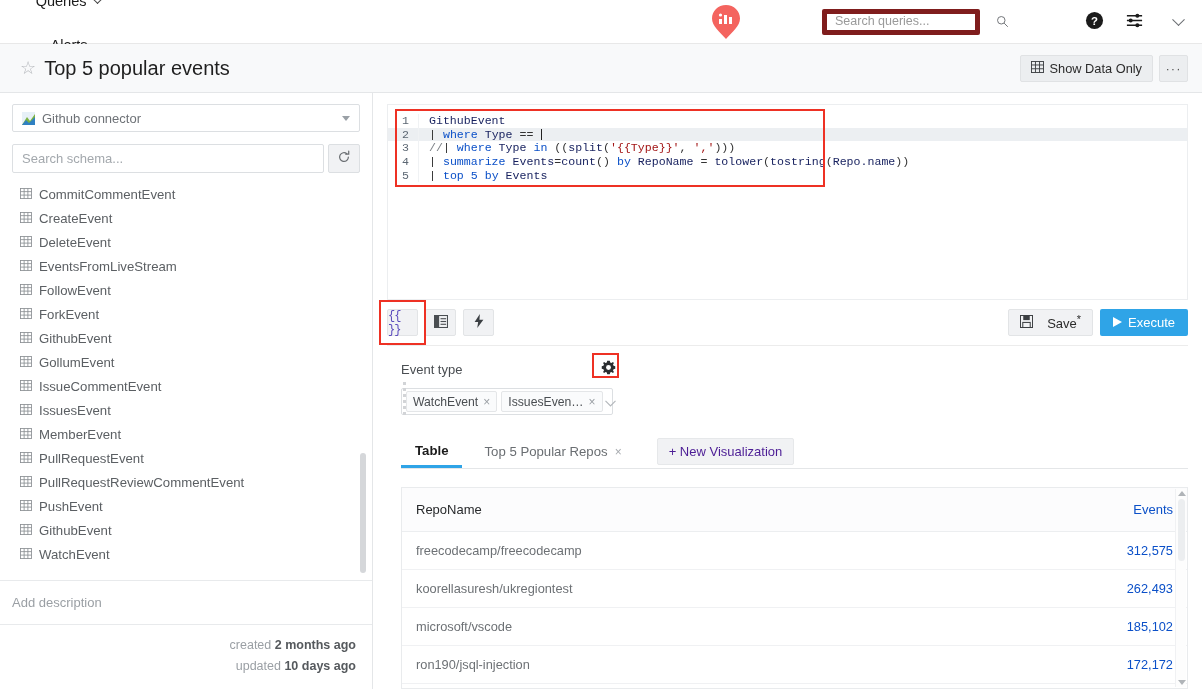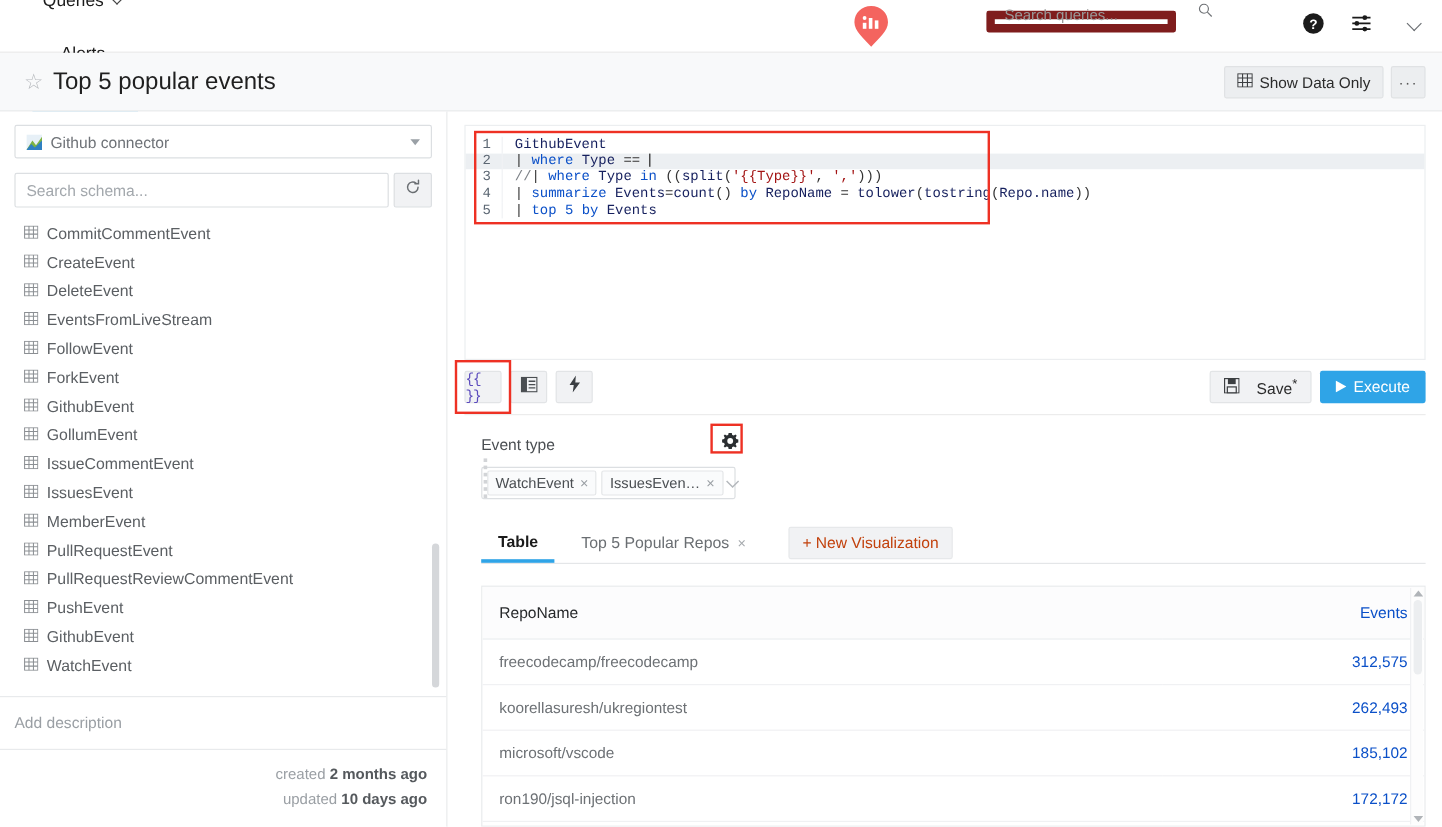--- a/index.html
+++ b/index.html
@@ -33,23 +33,23 @@
   #create-btn {
     background: #2fa4e7; color: #fff; border-radius: 2px;
     height: 28px; display: flex; align-items: center; gap: 8px;
     padding: 4px 14px; font-size: 14.5px; cursor: pointer; margin-left: 4px;
   }
   #create-btn .chev { border-color: #fff; }
 
   #logo-wrap { position: absolute; left: 710px; top: 4px; }
   #searchbox {
     position: absolute; left: 822px; top: 9px;
-    width: 158px; height: 18px;
-    border: 7px solid #7f1d1d; border-radius: 2px;
-    display: flex; align-items: flex-end; padding: 0 8px;
+    width: 158px; height: 26px;
+    border: 5px solid #7f1d1d; border-radius: 2px;
+    display: flex; align-items: flex-start; padding: 0 8px;
     background: #fff;
   }
   #searchbox input {
     border: none; outline: none; flex: 1; font-size: 12.5px;
     color: #888; font-family: "Liberation Sans", sans-serif; background: transparent;
   }
   #searchbox input::placeholder { color: #9a9a9a; }
   #nav-right { position: absolute; right: 0; top: 0; height: 44px; display: flex; align-items: center; }
   .nav-icon-btn { width: 40px; height: 44px; display:flex; align-items:center; justify-content:center; cursor:pointer; }
 
@@ -225,21 +225,21 @@
   }
   .vtab {
     font-size: 13.2px; padding: 0 14px; height: 33px;
     display: flex; align-items: center; gap: 7px; cursor: pointer; color: #6a6e72;
   }
   .vtab.active { color: #1b1b1b; font-weight: 700; border-bottom: 3px solid #2fa4e7; }
   .vtab .x { color: #a6aaae; font-size: 12px; }
   #new-viz-btn {
     background: #f1f2f4; border: 1px solid #e6e8ea; border-radius: 2px;
     height: 27px; display: flex; align-items: center;
-    padding: 0 11px; font-size: 13px; color: #c2410c; cursor: pointer;
+    padding: 0 11px; font-size: 13px; color: #4c1d95; cursor: pointer;
     margin-left: 13px; margin-bottom: 3px;
   }
 
   
   #results-wrap { margin: 18px 14px 0 28px; border: 1px solid #e9ebed; flex: 1; position: relative; overflow: hidden; }
   table { width: 100%; border-collapse: collapse; }
   th {
     text-align: left; font-size: 13px; font-weight: 400; color: #27292b;
     padding: 14px 14px; background: #fcfcfd; border-bottom: 1px solid #eceef0;
   }

